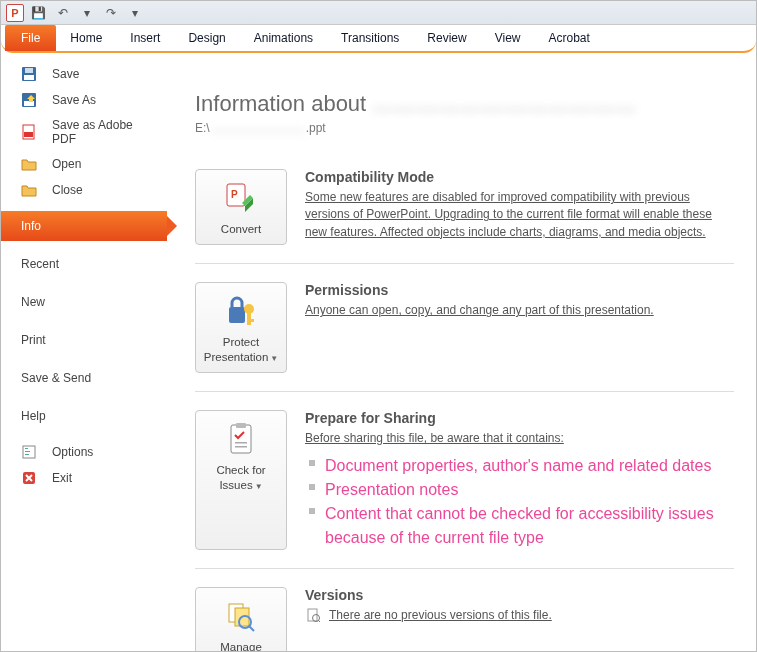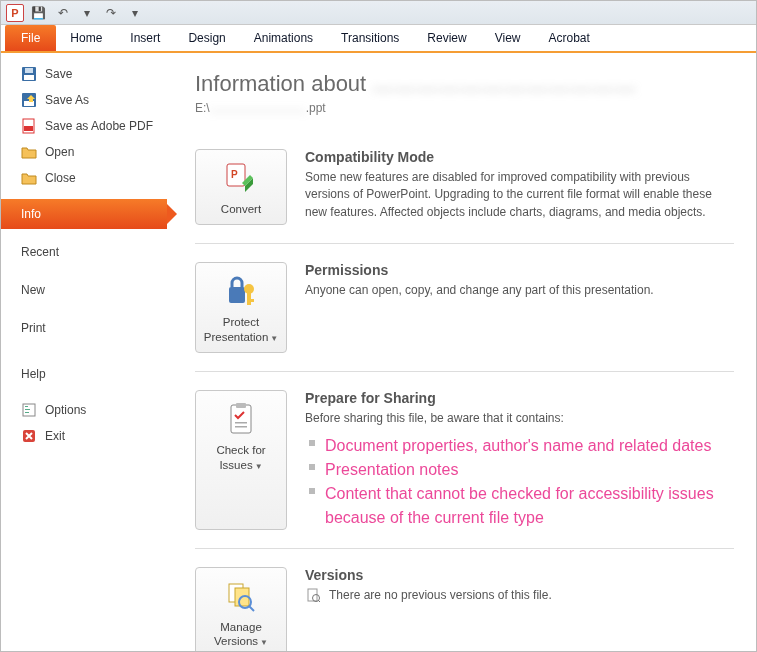--- a/index.html
+++ b/index.html
@@ -4,45 +4,45 @@
 <style>
   * { box-sizing: border-box; margin: 0; padding: 0; font-family: "Segoe UI", Tahoma, sans-serif; }
   body { width: 757px; height: 652px; overflow: hidden; background: #fff; font-size: 12px; color: #333; border:1px solid #bcbcbc; }
 
   
   .titlebar { height: 24px; background: linear-gradient(#e9eef3,#dfe6ec); display:flex; align-items:center; padding:0 4px; gap:4px; border-bottom:1px solid #c9c9c9;}
   .qat-btn { width:20px; height:20px; display:flex; align-items:center; justify-content:center; color:#555; border-radius:2px;}
   .app-icon{width:18px;height:18px;border:1px solid #c44;background:#fff;display:flex;align-items:center;justify-content:center;color:#d24726;font-weight:bold;font-size:11px;border-radius:2px;}
 
   
-  .ribbon { height: 28px; background:#fff; display:flex; align-items:stretch; border-bottom:2px solid #f59d34;}
+  .ribbon { height: 28px; background:#fff; display:flex; align-items:stretch; border-bottom:2px solid #f59d34;border-radius:12px;}
   .tab { padding:0 14px; display:flex; align-items:center; color:#0f172a; cursor:pointer; font-size:12px;}
   .tab.file{background:linear-gradient(#f67b28,#e64a19); color:#fff; font-weight:normal; border-radius:2px 2px 0 0; margin-left:4px; padding:0 16px;}
 
   
   .backstage{display:flex; height:calc(100% - 52px);}
   .side{width:166px; background:#fff; padding-top:8px;}
-  .side-item{padding:5px 8px 5px 20px; display:flex; align-items:center; gap:8px; color:#444; cursor:pointer; font-size:12px;}
+  .side-item{padding:5px 8px 5px 20px; display:flex; align-items:center; gap:15px; color:#444; cursor:pointer; font-size:12px;}
   .side-item .icon{width:16px;height:16px;display:flex;align-items:center;justify-content:center;font-size:13px;}
   .side-heading{padding:8px 8px 8px 20px; color:#444; font-size:12px; cursor:pointer;}
   .side-heading.active{background:linear-gradient(#f67b28,#e64a19); color:#fff; position:relative; padding-left:20px;}
   .side-heading.active::after{content:""; position:absolute; right:-10px; top:50%; transform:translateY(-50%); width:0;height:0;border-top:10px solid transparent;border-bottom:10px solid transparent;border-left:10px solid #ee5a1f;}
   .side-sep{height:8px;}
 
-  .content{flex:1; padding:18px 22px 10px 28px; overflow:auto; color:#444;}
+  .content{flex:1; padding:18px 22px 10px 28px; overflow:auto; color:#444;margin-top:20px;}
   .info-title{font-size:22px; color:#6a6a6a; margin-bottom:4px;}
   .blurred{display:inline-block; filter:blur(4px); color:#888;}
   .path{color:#777; font-size:12px; margin-bottom:16px;}
   .section{display:flex; gap:18px; padding:18px 0; border-bottom:1px solid #ddd;}
   .section:last-child{border-bottom:none;}
   .bigbtn{width:92px; border:1px solid #c9c9c9; border-radius:4px; background:linear-gradient(#fdfdfd,#f0f0f0); display:flex; flex-direction:column; align-items:center; padding:10px 4px 8px 4px; cursor:pointer; color:#444; text-align:center; font-size:11.5px; line-height:1.25;}
   .bigbtn .bigicon{width:36px;height:36px;margin-bottom:6px;}
   .sec-body{flex:1;}
   .sec-head{font-size:14px; font-weight:600; color:#555; margin-bottom:4px;}
-  .sec-text{font-size:12px; color:#555; line-height:1.45;}
+  .sec-text{font-size:12px; color:#555; line-height:1.45;text-decoration:underline;}
   .sec-list{margin-top:6px;}
   .sec-list li{list-style:none; position:relative; padding-left:20px; font-size:16px; color:#ec4899; line-height:1.5;}
   .sec-list li::before{content:""; position:absolute; left:4px; top:6px; width:6px;height:6px;background:#bbb;}
   .dd-arrow{font-size:8px; margin-left:2px; color:#666;}
   .vericon{width:16px;height:16px;display:inline-block;vertical-align:middle;margin-right:8px;}
 </style>
 </head>
 <body>
 
 <div class="titlebar">
@@ -118,20 +118,21 @@
 
     <div class="side-sep"></div>
     <div class="side-heading active">Info</div>
     <div class="side-sep"></div>
     <div class="side-heading">Recent</div>
     <div class="side-sep"></div>
     <div class="side-heading">New</div>
     <div class="side-sep"></div>
     <div class="side-heading">Print</div>
     <div class="side-sep"></div>
+    <div class="side-heading">Save &amp; Send</div>
     <div class="side-sep"></div>
     <div class="side-heading">Help</div>
     <div class="side-sep"></div>
 
     <div class="side-item">
       <span class="icon">
         <svg viewBox="0 0 16 16" width="16" height="16">
             <rect x="2" y="2" width="12" height="12" fill="#fff" stroke="#888"></rect>
             <rect x="4" y="4" width="3" height="1" fill="#5a8"></rect>
             <rect x="4" y="7" width="5" height="1" fill="#5a8"></rect>

